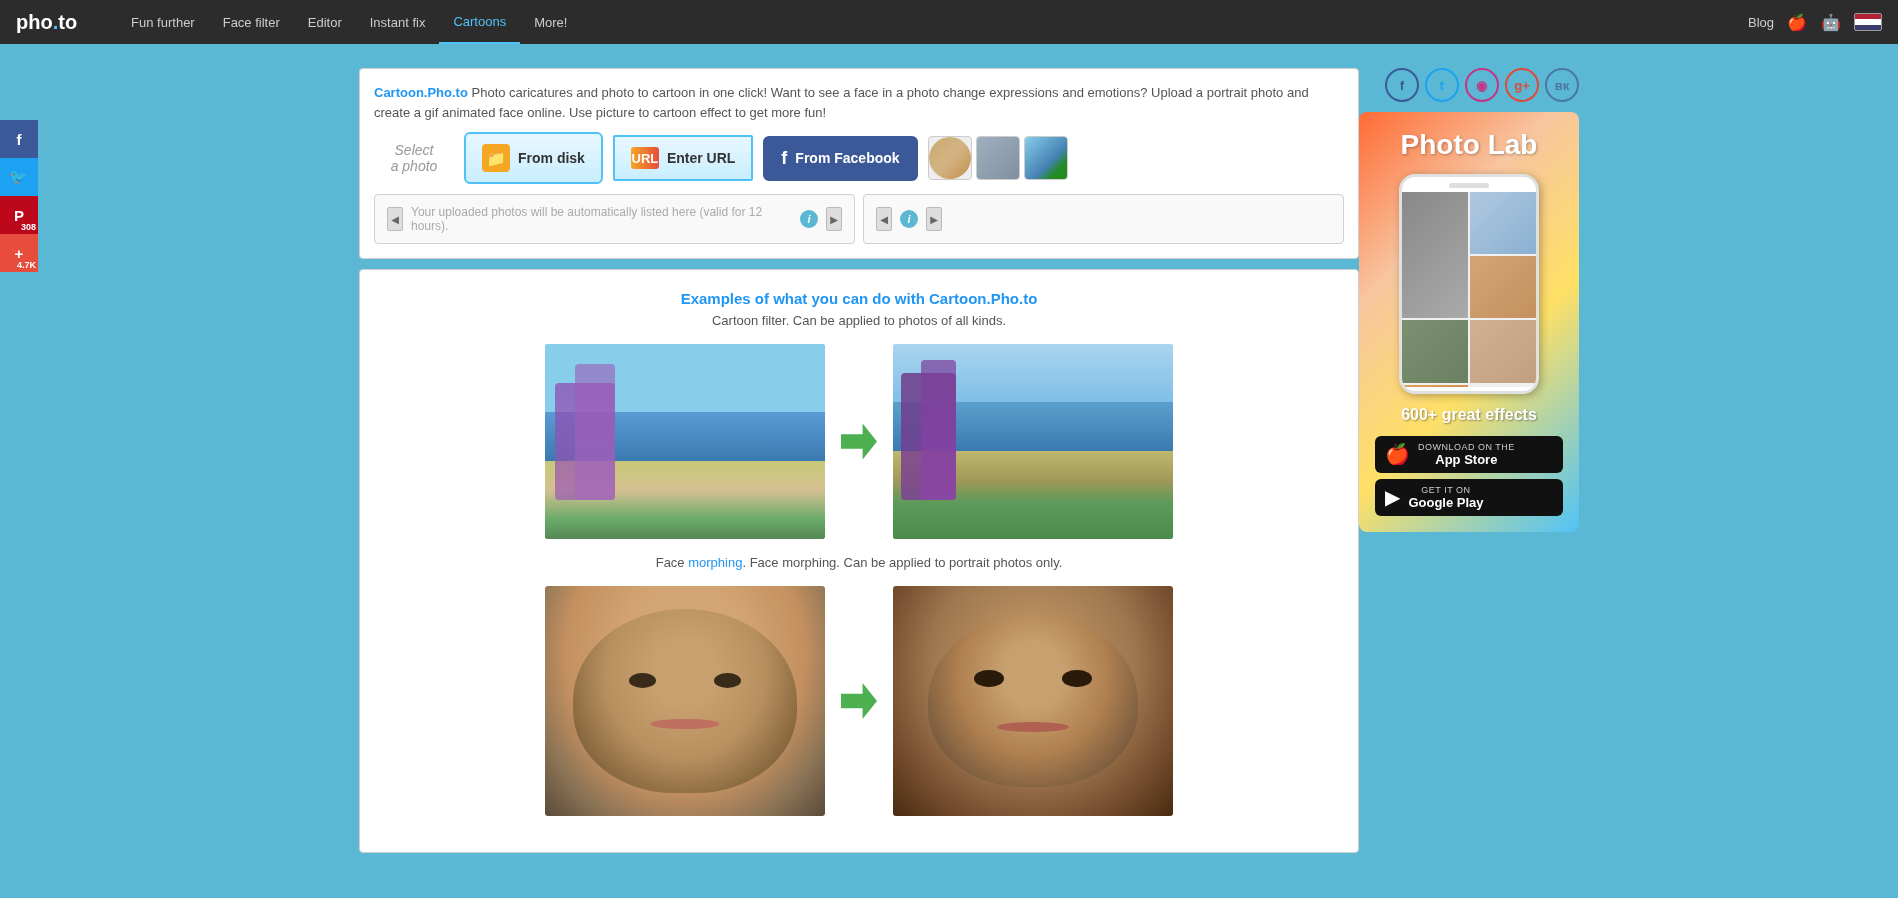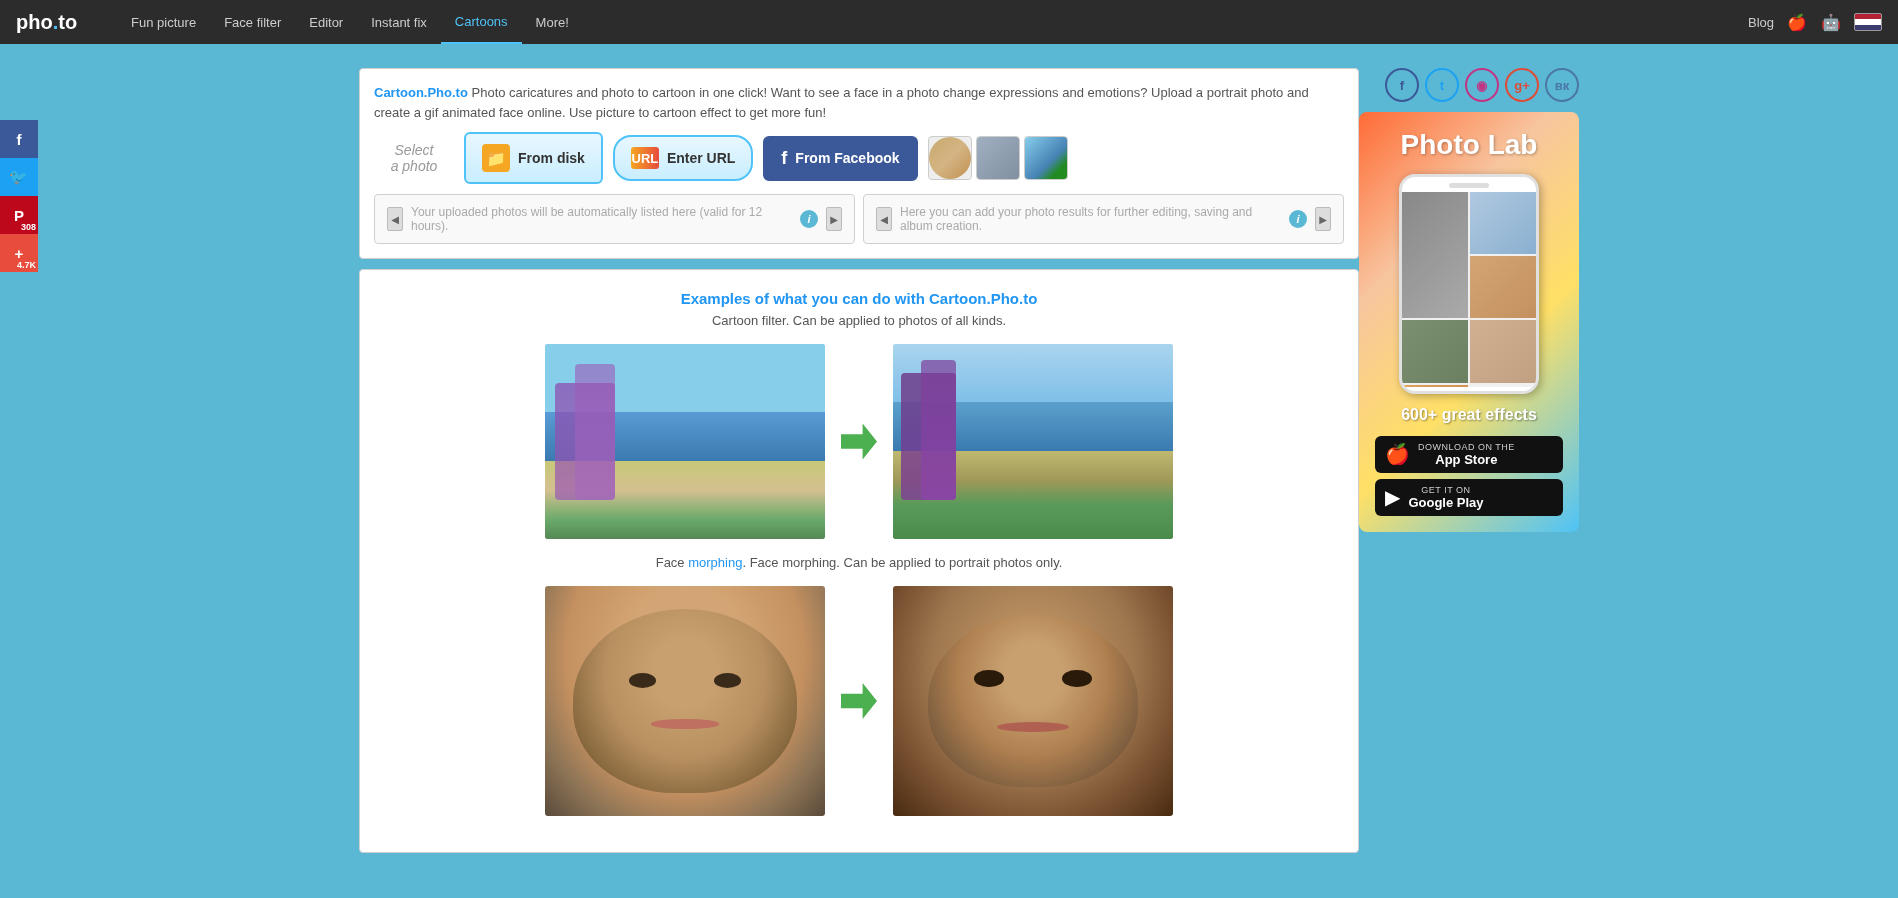--- a/index.html
+++ b/index.html
@@ -181,21 +181,21 @@
       align-items: center;
       justify-content: center;
       font-size: 16px;
     }
     .url-btn {
       display: flex;
       align-items: center;
       gap: 8px;
       padding: 10px 16px;
       border: 2px solid #4fc3f7;
-      border-radius: 18px;
+      border-radius: 2px;
       background: linear-gradient(to bottom, #e8f7ff, #c9eeff);
       cursor: pointer;
       font-size: 14px;
       color: #333;
       font-weight: bold;
     }
     .url-btn-icon {
       width: 28px;
       height: 22px;
       background: linear-gradient(to right, #f5a623, #e74c3c);
@@ -516,21 +516,21 @@
     }
   </style>
 </head>
 <body>
 
 <nav class="topnav">
   <a class="topnav-logo">
     pho<span>.</span>to
   </a>
   <div class="nav-links">
-    <a class="nav-link">Fun picture</a>
+    <a class="nav-link">Fun further</a>
     <a class="nav-link">Face filter</a>
     <a class="nav-link">Editor</a>
     <a class="nav-link">Instant fix</a>
     <a class="nav-link active">Cartoons</a>
     <a class="nav-link">More!</a>
   </div>
   <div class="nav-right">
     <span class="nav-right-link">Blog</span>
     <span class="nav-icon">🍎</span>
     <span class="nav-icon">🤖</span>
@@ -597,21 +597,20 @@
 
       <div class="photo-list-boxes">
         <div class="photo-list-box">
           <div class="arrow-btn">◀</div>
           <span style="flex:1; color:#aaa; font-size:12px;">Your uploaded photos will be automatically listed here (valid for 12 hours).</span>
           <div class="info-icon">i</div>
           <div class="arrow-btn">▶</div>
         </div>
         <div class="photo-list-box">
           <div class="arrow-btn">◀</div>
-          <span style="flex:1; color:#aaa; font-size:12px;">Here you can add your photo results for further editing, saving and album creation.</span>
           <div class="info-icon">i</div>
           <div class="arrow-btn">▶</div>
         </div>
       </div>
     </div>
 
     <div class="examples-section">
       <div class="examples-title">Examples of what you can do with Cartoon.Pho.to</div>
       <div class="examples-subtitle">Cartoon filter. Can be applied to photos of all kinds.</div>
 

